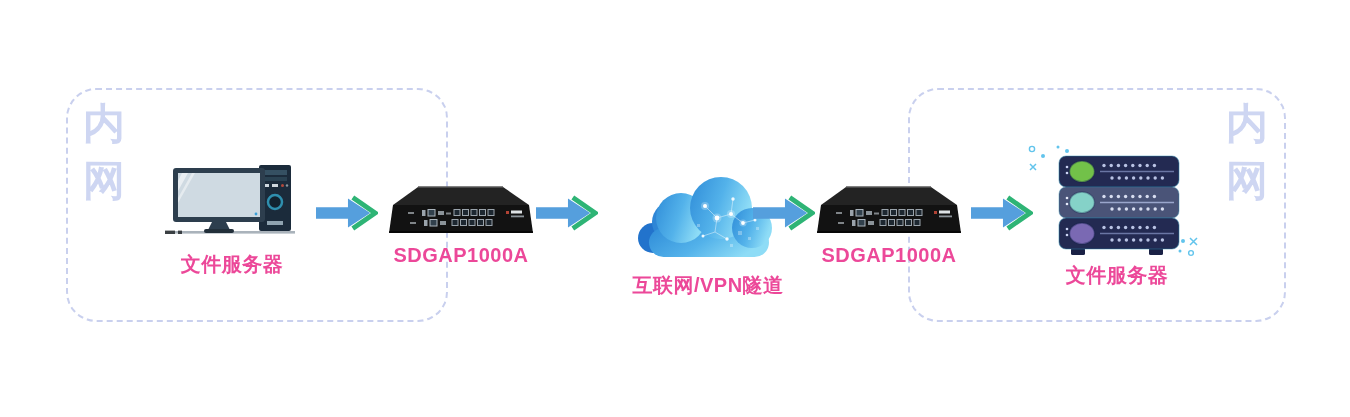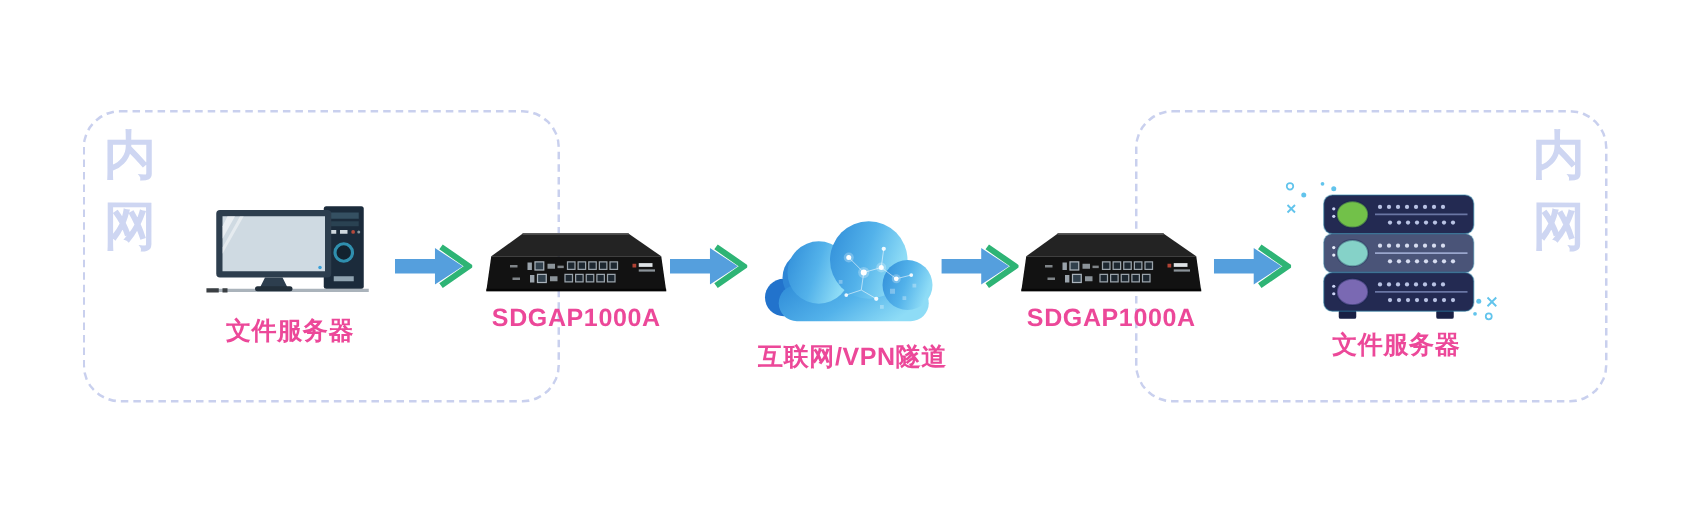--- a/index.html
+++ b/index.html
@@ -120,21 +120,21 @@
         <rect x="123" y="31.5" width="13" height="1.8" fill="#8b9399"></rect>
       </g>
     </svg>
     <div class="caption cap-dev">SDGAP1000A</div>
   </div>
 
   <svg class="arrow" style="left:536px;top:193px;">
       <use href="#flow-arrow"></use>
     </svg>
 
-  <div class="node" style="left:602px;top:170px;width:160px;">
+  <div class="node" style="left:628px;top:170px;width:160px;">
     <svg width="146" height="98" viewBox="0 0 146 98">
       <defs>
         <linearGradient id="cloudMain" x1="0" y1="0" x2="1" y2="0.35">
           <stop offset="0" stop-color="#2f8cd8"></stop>
           <stop offset="0.55" stop-color="#53b2ea"></stop>
           <stop offset="1" stop-color="#8edcf6"></stop>
         </linearGradient>
       </defs>
 
       <circle cx="18" cy="68" r="15" fill="#2273cc"></circle>

